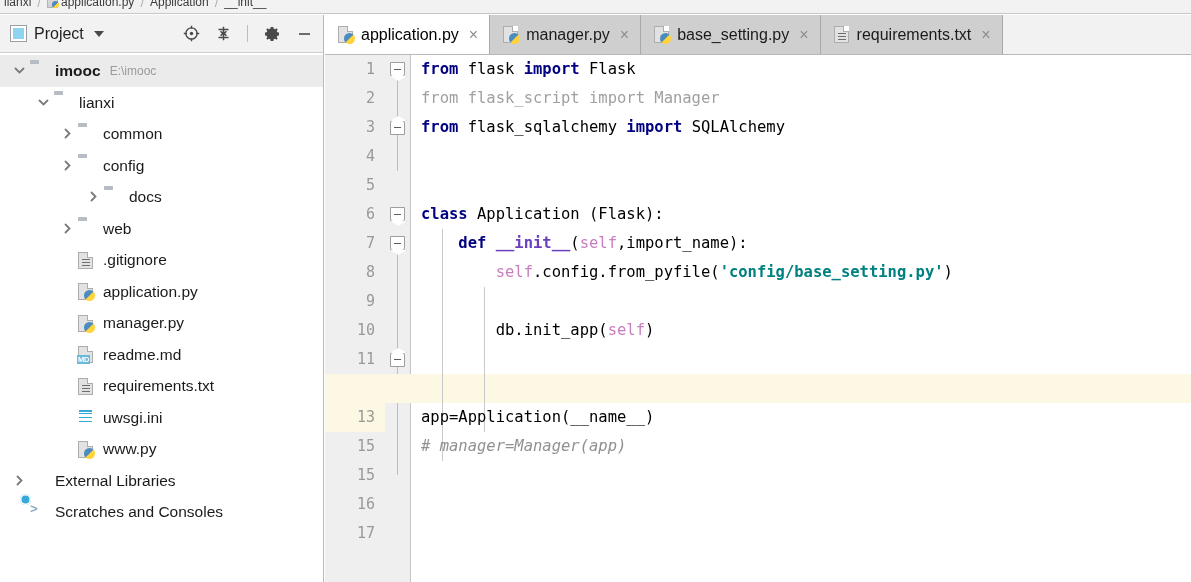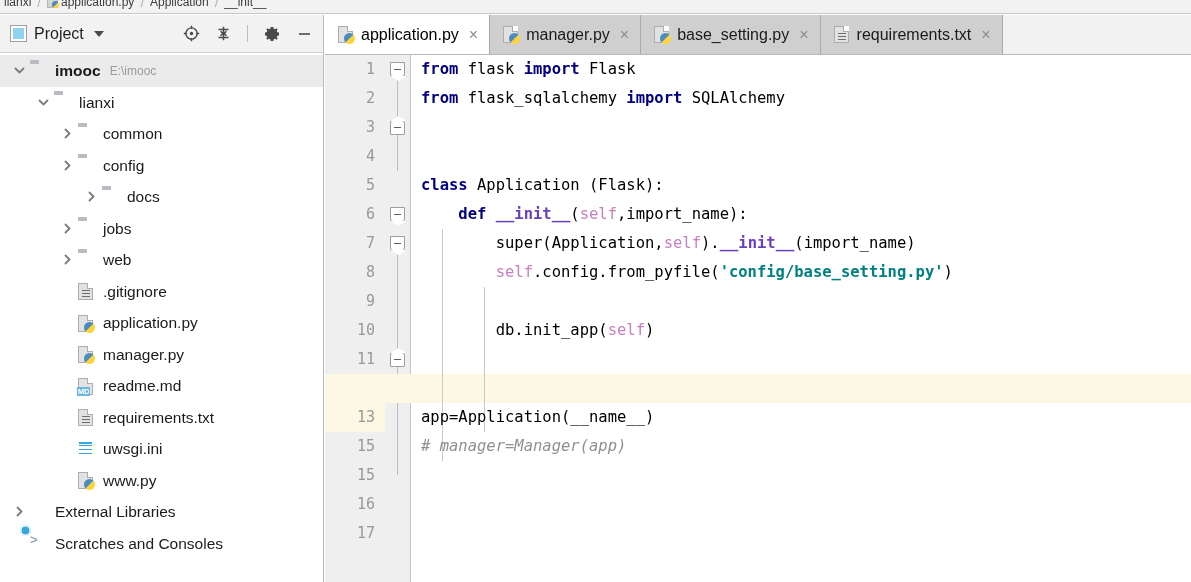--- a/index.html
+++ b/index.html
@@ -319,37 +319,28 @@
         </div>
         <div class="tree-row" style="padding-left: 56px;">
           <span class="twisty">
             <svg width="13" height="13" viewBox="0 0 13 13">
               <path d="M4.5 2.5L8.5 6.5L4.5 10.5" fill="none" stroke="#7a7a7a" stroke-width="1.8" stroke-linecap="round"></path>
             </svg>
           </span>
           <span class="node-ico"><span class="folder open"></span></span>
           <span class="lbl">config</span>
         </div>
-        <div class="tree-row" style="padding-left: 80px;">
+        <div class="tree-row" style="padding-left: 56px; margin-left: 26px;">
           <span class="twisty">
             <svg width="13" height="13" viewBox="0 0 13 13">
               <path d="M4.5 2.5L8.5 6.5L4.5 10.5" fill="none" stroke="#7a7a7a" stroke-width="1.8" stroke-linecap="round"></path>
             </svg>
           </span>
           <span class="node-ico"><span class="folder open"></span></span>
           <span class="lbl">docs</span>
-        </div>
-        <div class="tree-row" style="padding-left: 56px;">
-          <span class="twisty">
-            <svg width="13" height="13" viewBox="0 0 13 13">
-              <path d="M4.5 2.5L8.5 6.5L4.5 10.5" fill="none" stroke="#7a7a7a" stroke-width="1.8" stroke-linecap="round"></path>
-            </svg>
-          </span>
-          <span class="node-ico"><span class="folder open"></span></span>
-          <span class="lbl">jobs</span>
         </div>
         <div class="tree-row" style="padding-left: 56px;">
           <span class="twisty">
             <svg width="13" height="13" viewBox="0 0 13 13">
               <path d="M4.5 2.5L8.5 6.5L4.5 10.5" fill="none" stroke="#7a7a7a" stroke-width="1.8" stroke-linecap="round"></path>
             </svg>
           </span>
           <span class="node-ico"><span class="folder open"></span></span>
           <span class="lbl">web</span>
         </div>
@@ -478,26 +469,26 @@
         <div class="fold-box start" style="top:7px;"></div>
         <div class="fold-box end" style="top:65px;"></div>
         <div class="fold-box start" style="top:152px;"></div>
         <div class="fold-box start" style="top:181px;"></div>
         <div class="fold-box end" style="top:297px;"></div>
       </div>
       <div class="code" id="code">
         <div class="iguide" style="left:30px;top:174px;height:232px;"></div>
         <div class="iguide" style="left:72px;top:232px;height:145px;"></div>
       <div class="row"><span class="ln-txt"><span class="kw">from</span><span class="plain"> </span><span class="plain">flask</span><span class="plain"> </span><span class="kw">import</span><span class="plain"> </span><span class="plain">Flask</span></span></div>
+          <div class="row"><span class="ln-txt"><span class="grey">from flask_script import Manager</span></span></div>
           <div class="row"><span class="ln-txt"><span class="kw">from</span><span class="plain"> flask_sqlalchemy </span><span class="kw">import</span><span class="plain"> SQLAlchemy</span></span></div>
           <div class="row"><span class="ln-txt"></span></div>
           <div class="row"><span class="ln-txt"></span></div>
           <div class="row"><span class="ln-txt"><span class="kw">class</span><span class="plain"> Application (Flask):</span></span></div>
           <div class="row"><span class="ln-txt"><span class="plain">    </span><span class="kw">def</span><span class="plain"> </span><span class="fn">__init__</span><span class="plain">(</span><span class="self">self</span><span class="plain">,import_name):</span></span></div>
-          <div class="row"><span class="ln-txt"><span class="plain">        super(Application,</span><span class="self">self</span><span class="plain">).</span><span class="fn">__init__</span><span class="plain">(import_name)</span></span></div>
           <div class="row"><span class="ln-txt"><span class="plain">        </span><span class="self">self</span><span class="plain">.config.from_pyfile(</span><span class="str">'config/base_setting.py'</span><span class="plain">)</span></span></div>
           <div class="row"><span class="ln-txt"></span></div>
           <div class="row"><span class="ln-txt"><span class="plain">        db.init_app(</span><span class="self">self</span><span class="plain">)</span></span></div>
           <div class="row"><span class="ln-txt"></span></div>
           <div class="row cur"><span class="hl"></span><span class="ln-txt"></span></div>
           <div class="row"><span class="ln-txt"><span class="plain">app=Application(__name__)</span></span></div>
           <div class="row"><span class="ln-txt"><span class="comment"># manager=Manager(app)</span></span></div>
           <div class="row"><span class="ln-txt"></span></div>
         </div>
     </div>

